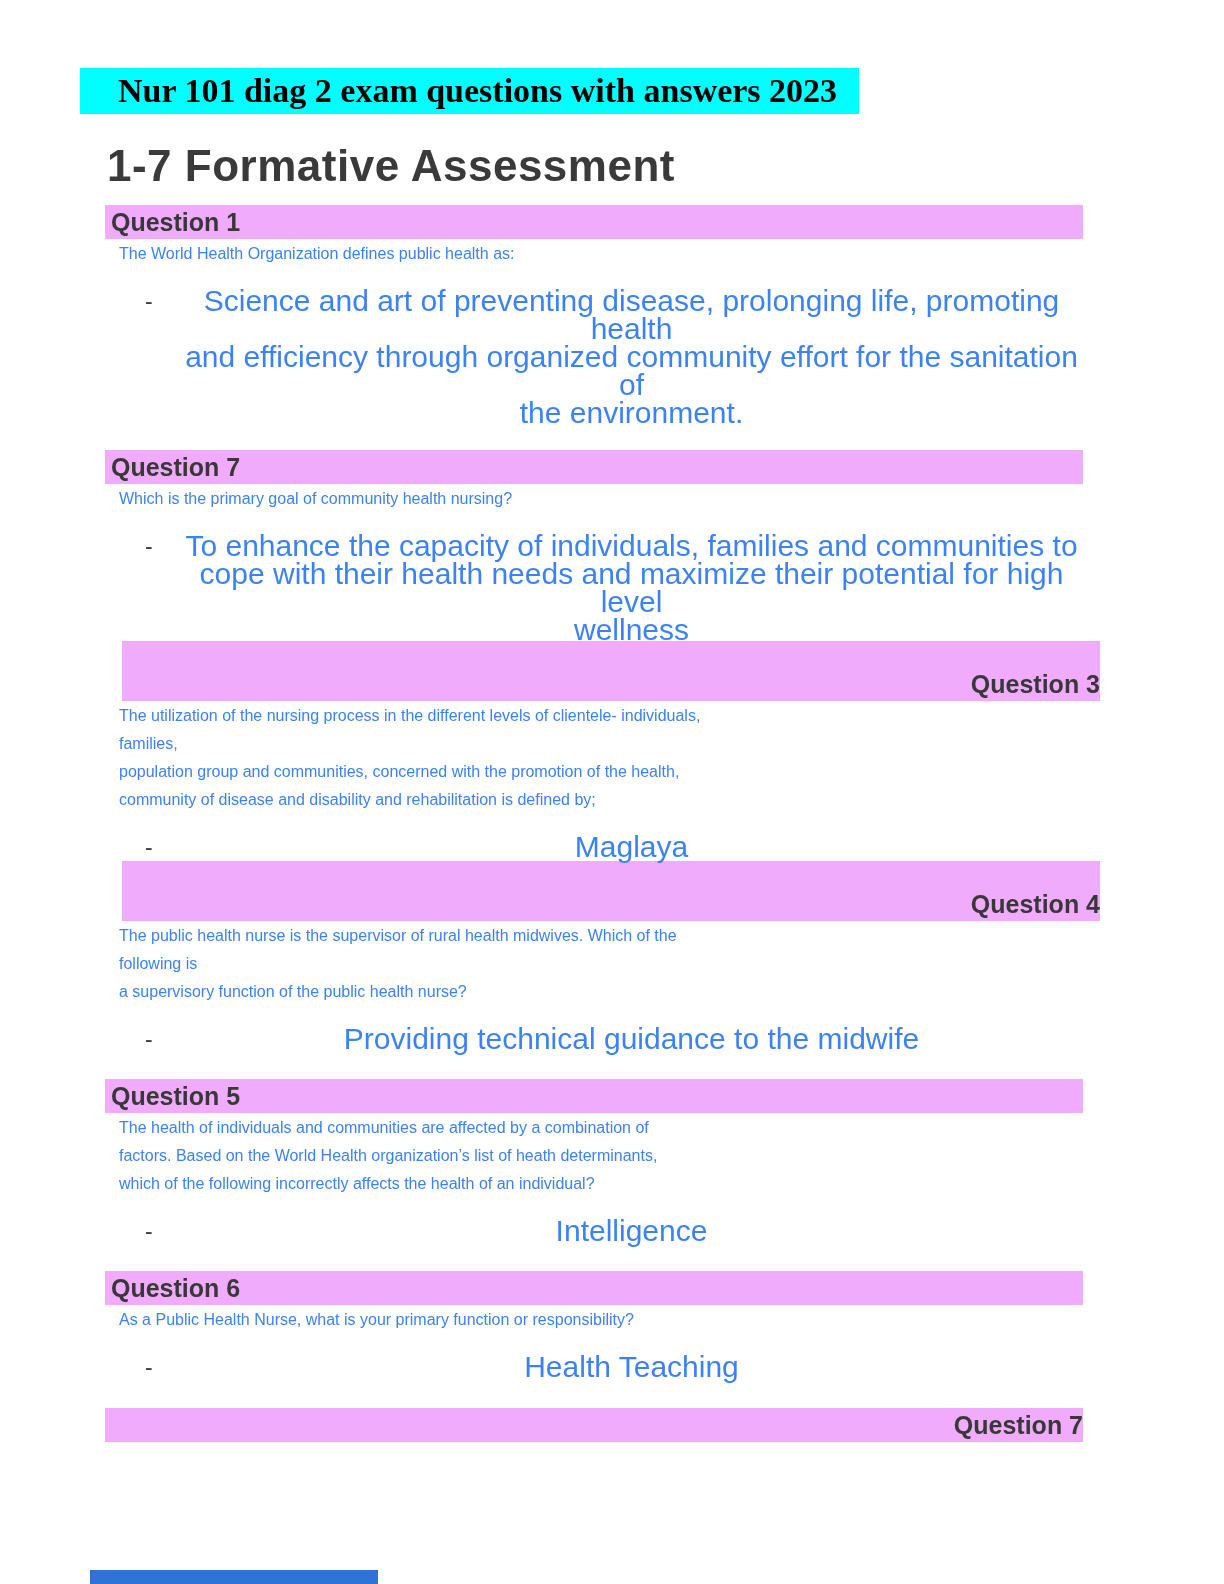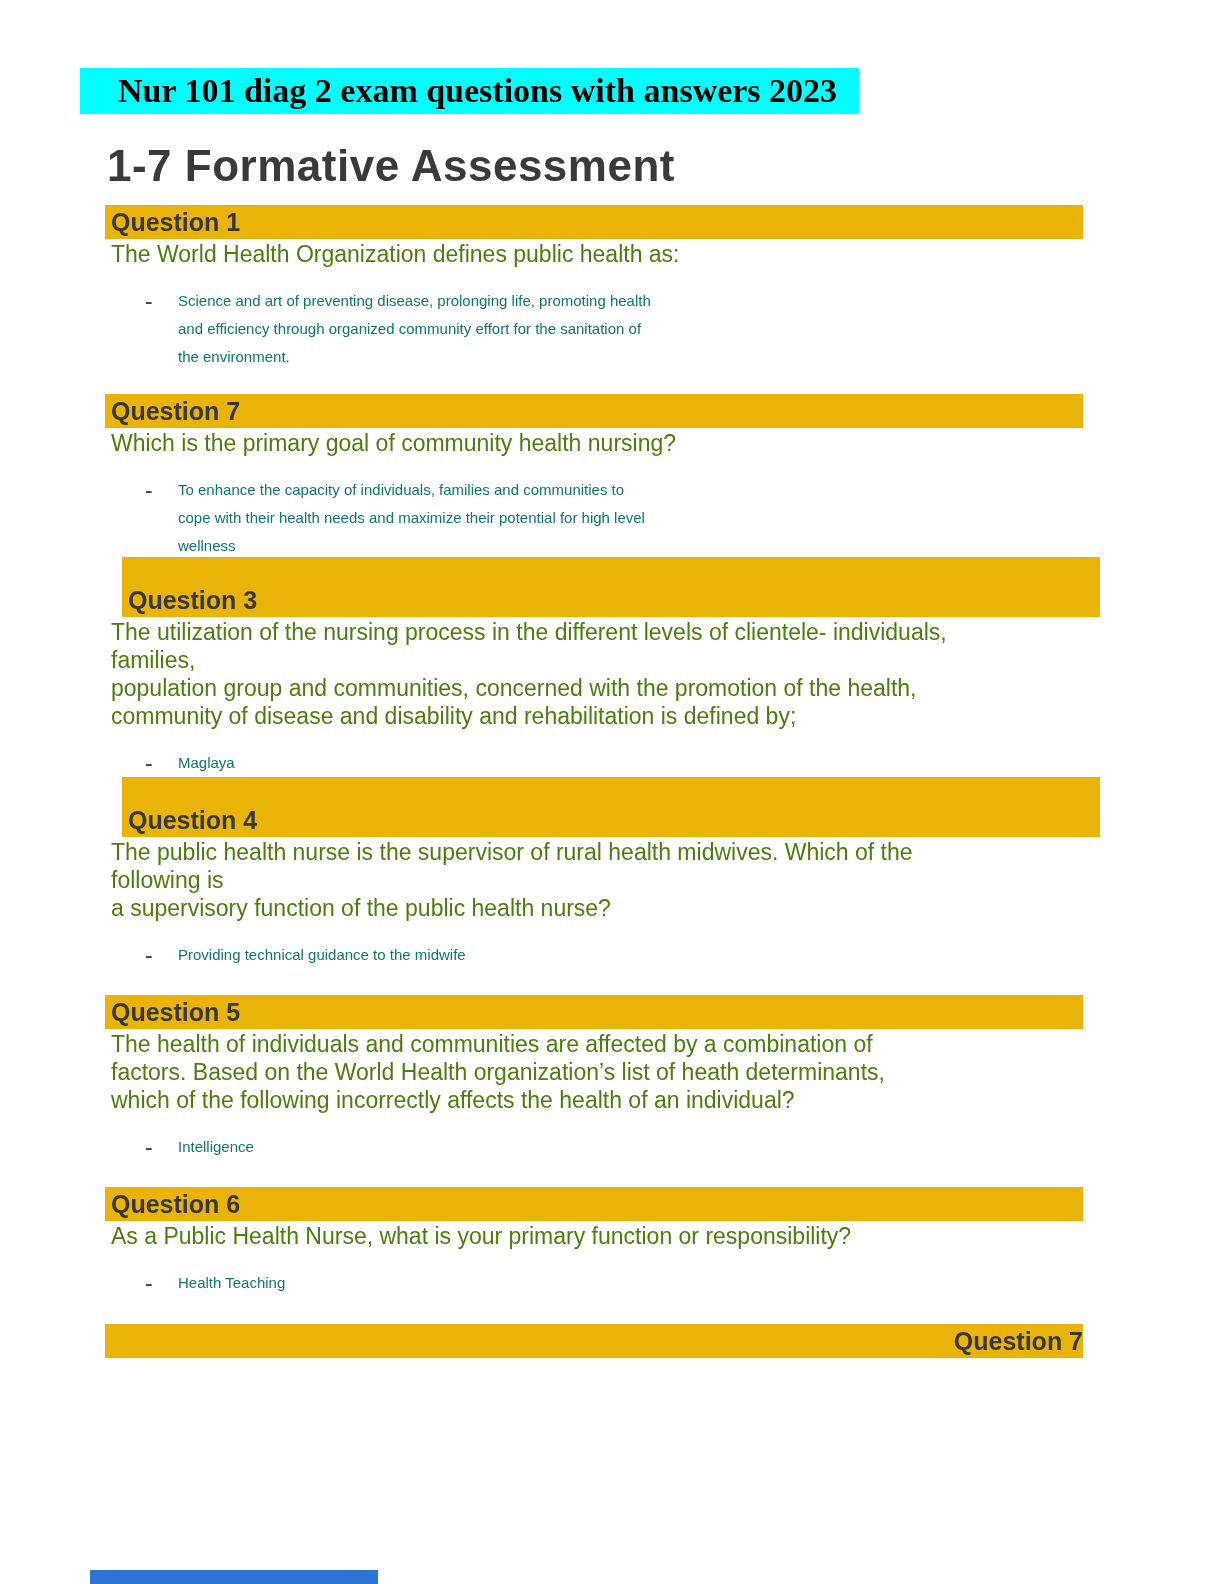--- a/index.html
+++ b/index.html
@@ -31,68 +31,70 @@
     margin: 30px 0 0 0;
     font-size: 44px;
     line-height: 44px;
     font-weight: bold;
     color: #3a3a3a;
     letter-spacing: 0.5px;
   }
   
   .question { margin: 0; }
   .q-header {
-    background: #eab308;
+    background: #f0abfc;
     width: 978px;
     margin-left: -2px;
     box-sizing: border-box;
   }
   .q-header.normal {
     height: 34px;
     line-height: 34px;
     padding-left: 6px;
   }
   .q-header.tall {
     height: 60px;
     margin-left: 15px;
     display: flex;
     align-items: flex-end;
     padding: 0 0 2px 6px;
+    justify-content: flex-end;
   }
   .q-label {
     font-size: 25px;
     font-weight: bold;
     color: #383838;
   }
   .q-body {
-    margin: 1px 0 0 4px;
+    margin: 1px 0 0 12px;
     width: 995px;
-    font-size: 23px;
+    font-size: 16px;
     line-height: 28px;
     white-space: pre-line;
-    color: #4d7c0f;
+    color: #3b82f6;
   }
   .answer {
     display: flex;
     margin: 19px 0 0 38px;
     width: 940px;
   }
   .answer-dash {
     width: 33px;
     flex: 0 0 33px;
     font-size: 23px;
     line-height: 28px;
     color: #3f3f3f;
   }
   .answer-text {
     flex: 1;
-    font-size: 15px;
+    font-size: 30px;
     line-height: 28px;
     white-space: pre-line;
-    color: #0f766e;
+    color: #3b82f6;
+    text-align: center;
   }
   .mt-q1 { margin-top: 17px; }
   .mt-q2 { margin-top: 23px; }
   .mt-q3 { margin-top: -3px; }
   .mt-q4 { margin-top: 0; }
   .mt-q5 { margin-top: 26px; }
   .mt-q6 { margin-top: 26px; }
   .mt-q7 { margin-top: 27px; text-align: right; }
   
   .bottom-cutoff-bar {

